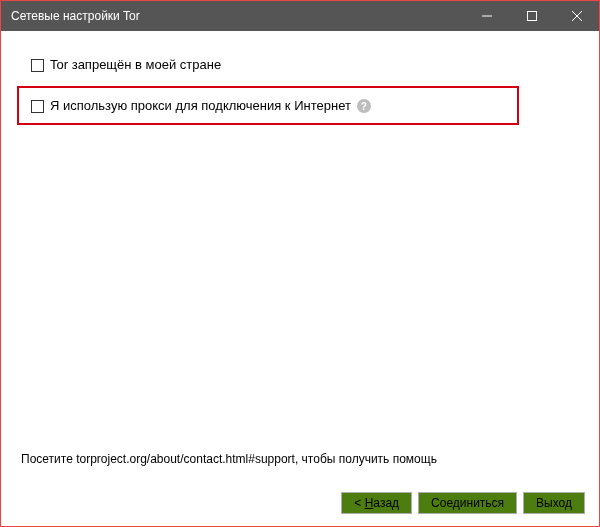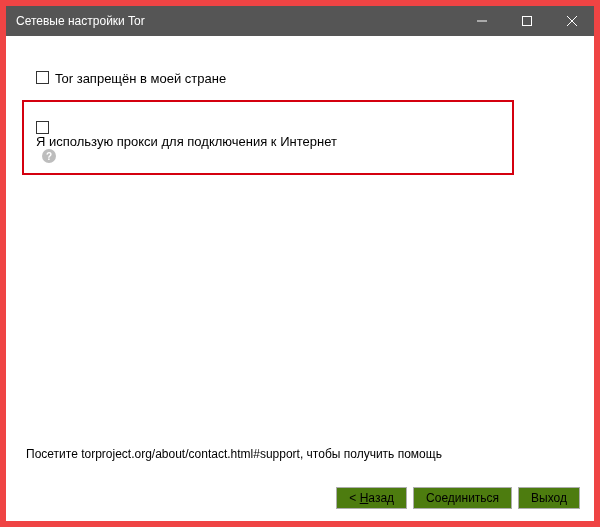--- a/index.html
+++ b/index.html
@@ -7,21 +7,21 @@
       font-family: "Segoe UI", Tahoma, sans-serif;
       font-size: 12px;
       background: #fff;
       width: 600px;
       height: 527px;
       overflow: hidden;
     }
     .window {
       width: 600px;
       height: 527px;
-      border: 6px solid #ef4444;
+      border: 1px solid #ef4444;
       display: flex;
       flex-direction: column;
       background: #fff;
     }
     .titlebar {
       height: 30px;
       background: #555555;
       color: #fff;
       display: flex;
       align-items: center;
@@ -39,41 +39,40 @@
     }
     .win-btn svg { stroke: #fff; stroke-width: 1; fill: none; }
     .content {
       flex: 1;
       padding: 26px 20px 0 30px;
       position: relative;
       background: #fff;
     }
     .row {
       display: flex;
-      align-items: flex-start;
+      align-items: flex-end;
       margin-bottom: 14px;
-      margin-top: 9px;
     }
     .checkbox {
       width: 13px;
       height: 13px;
       border: 1px solid #333;
       background: #fff;
       margin-right: 6px;
       flex-shrink: 0;
     }
     .label { font-size: 13px; color: #000; }
     .highlight-box {
       border: 2px solid #d4000f;
       padding: 10px 12px;
       margin-left: -14px;
       margin-right: 60px;
       margin-top: 10px;
     }
-    .highlight-box .row { margin-bottom: 0; flex-direction: column; }
+    .highlight-box .row { margin-bottom: 0; }
     .help-icon {
       width: 14px;
       height: 14px;
       border-radius: 50%;
       background: #bdbdbd;
       color: #fff;
       font-size: 10px;
       font-weight: bold;
       display: inline-flex;
       align-items: center;

